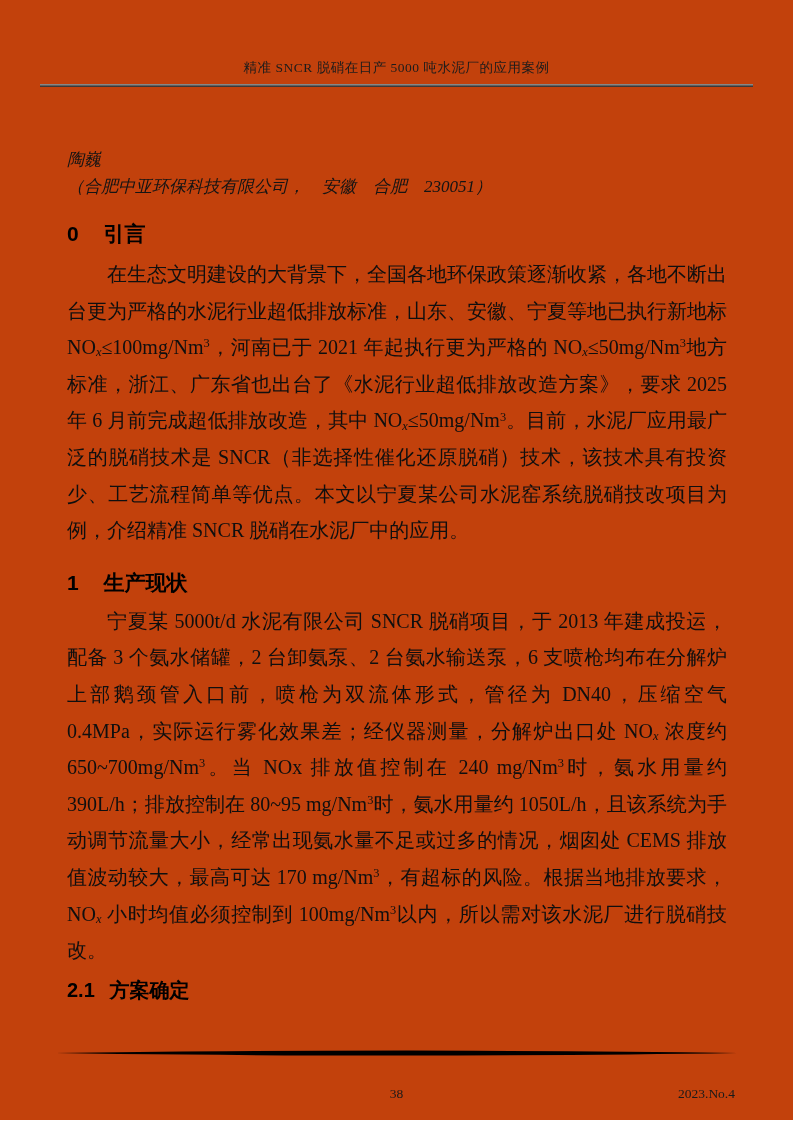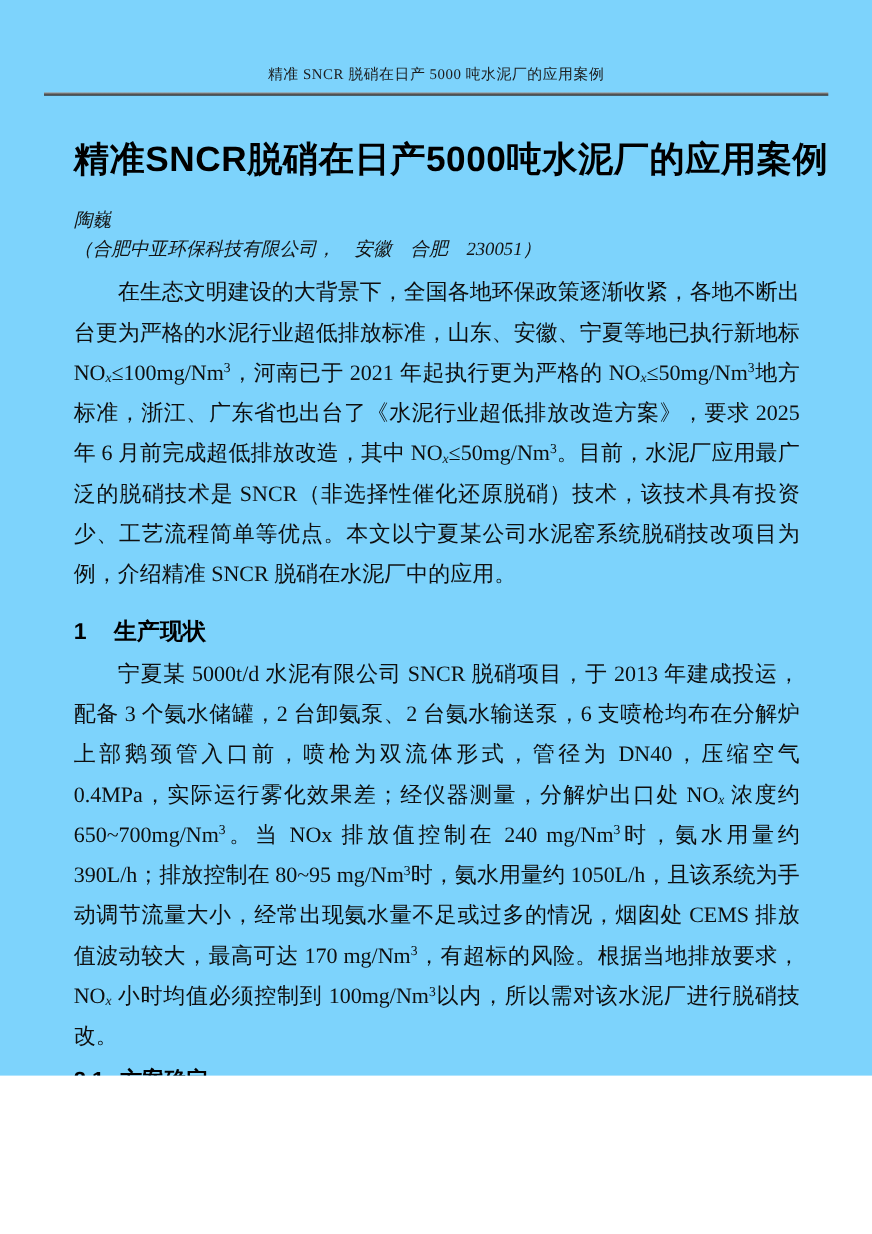--- a/index.html
+++ b/index.html
@@ -1,18 +1,18 @@
 <!DOCTYPE html>
 <html lang="zh"><head>
 <meta charset="utf-8">
 <style>
   html,body { margin:0; padding:0; background:#ffffff; }
   .page {
-    position:relative; width:793px; height:978px; margin:0 auto;
-    background:#7dd3fc; color:#111;
+    position:relative; width:793px; height:1120px; margin:0 auto;
+    background:#c2410c; color:#111;
     font-family:"Liberation Serif","DejaVu Serif",serif;
     overflow:hidden;
   }
   .running-header {
     position:absolute; top:59px; left:40px; width:713px;
     text-align:center; font-size:13.5px; letter-spacing:0.5px; color:#1c1c1c;
     white-space:nowrap;
   }
   .header-rule {
     position:absolute; top:84px; left:40px; width:713px; height:3px;
@@ -70,25 +70,28 @@
 
 <div class="page">
 
   <div class="running-header">
     <span>精准 SNCR 脱硝在日产 5000 吨水泥厂的应用案例</span>
   </div>
   <div class="header-rule"></div>
 
   <div class="content">
 
-    <h1 class="article-title">精准SNCR脱硝在日产5000吨水泥厂的应用案例</h1>
 
     <div class="author">陶巍</div>
     <div class="affiliation">（合肥中亚环保科技有限公司，　安徽　合肥　230051）</div>
 
+    <h2 class="section-heading">
+      <span class="h-num">0</span>
+      <span>引言</span>
+    </h2>
     <p class="body-para"><span>在生态文明建设的大背景下，全国各地环保政策逐渐收紧，各地不断出台更为严格的水泥行业超低排放标准，山东、安徽、宁夏等地已执行新地标NO</span><sub>x</sub><span>≤100mg/Nm</span><sup>3</sup><span>，河南已于 2021 年起执行更为严格的 NO</span><sub>x</sub><span>≤50mg/Nm</span><sup>3</sup><span>地方标准，浙江、广东省也出台了《水泥行业超低排放改造方案》，要求 2025 年 6 月前完成超低排放改造，其中 NO</span><sub>x</sub><span>≤50mg/Nm</span><sup>3</sup><span>。目前，水泥厂应用最广泛的脱硝技术是 SNCR（非选择性催化还原脱硝）技术，该技术具有投资少、工艺流程简单等优点。本文以宁夏某公司水泥窑系统脱硝技改项目为例，介绍精准 SNCR 脱硝在水泥厂中的应用。</span></p>
 
     <h2 class="section-heading mt-sm">
       <span class="h-num">1</span>
       <span>生产现状</span>
     </h2>
     <p class="body-para mt-xs"><span>宁夏某 5000t/d 水泥有限公司 SNCR 脱硝项目，于 2013 年建成投运，配备 3 个氨水储罐，2 台卸氨泵、2 台氨水输送泵，6 支喷枪均布在分解炉上部鹅颈管入口前，喷枪为双流体形式，管径为 DN40，压缩空气 0.4MPa，实际运行雾化效果差；经仪器测量，分解炉出口处 NO</span><sub>x</sub><span> 浓度约 650~700mg/Nm</span><sup>3</sup><span>。当 NOx 排放值控制在 240 mg/Nm</span><sup>3</sup><span>时，氨水用量约 390L/h；排放控制在 80~95 mg/Nm</span><sup>3</sup><span>时，氨水用量约 1050L/h，且该系统为手动调节流量大小，经常出现氨水量不足或过多的情况，烟囱处 CEMS 排放值波动较大，最高可达 170 mg/Nm</span><sup>3</sup><span>，有超标的风险。根据当地排放要求，NO</span><sub>x</sub><span> 小时均值必须控制到 100mg/Nm</span><sup>3</sup><span>以内，所以需对该水泥厂进行脱硝技改。</span></p>
 
 
     <h3 class="subsection-heading">

